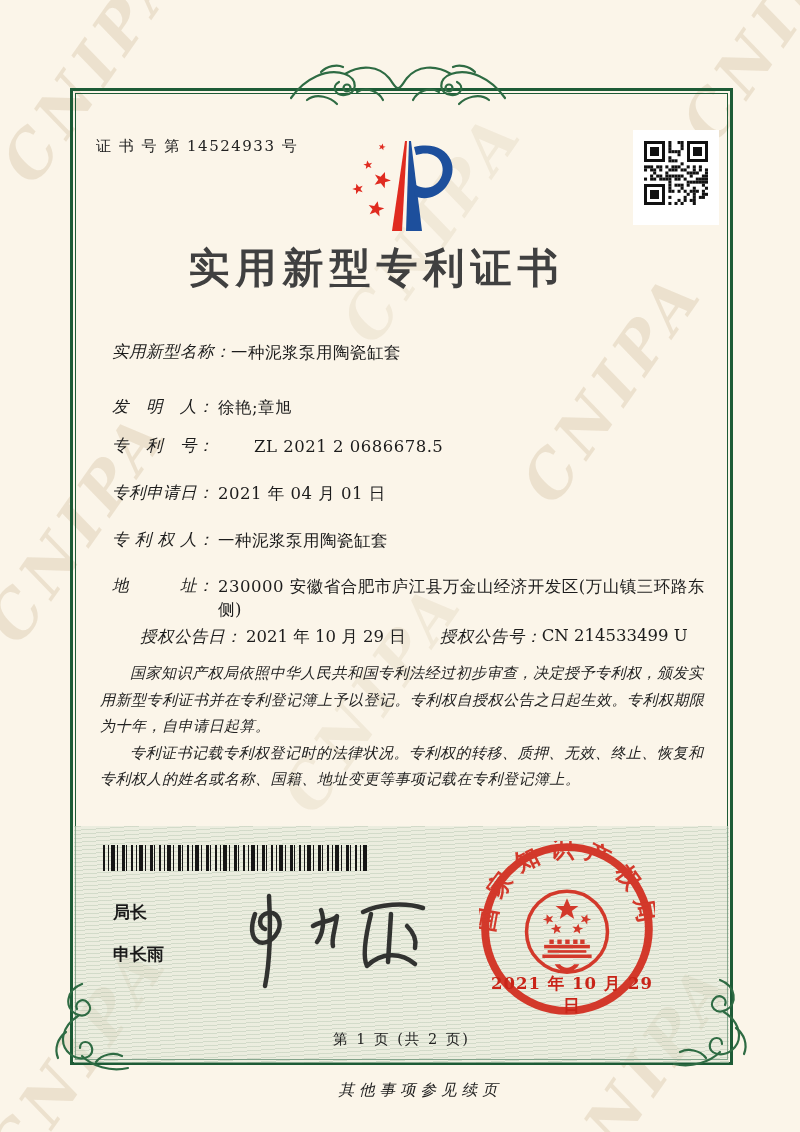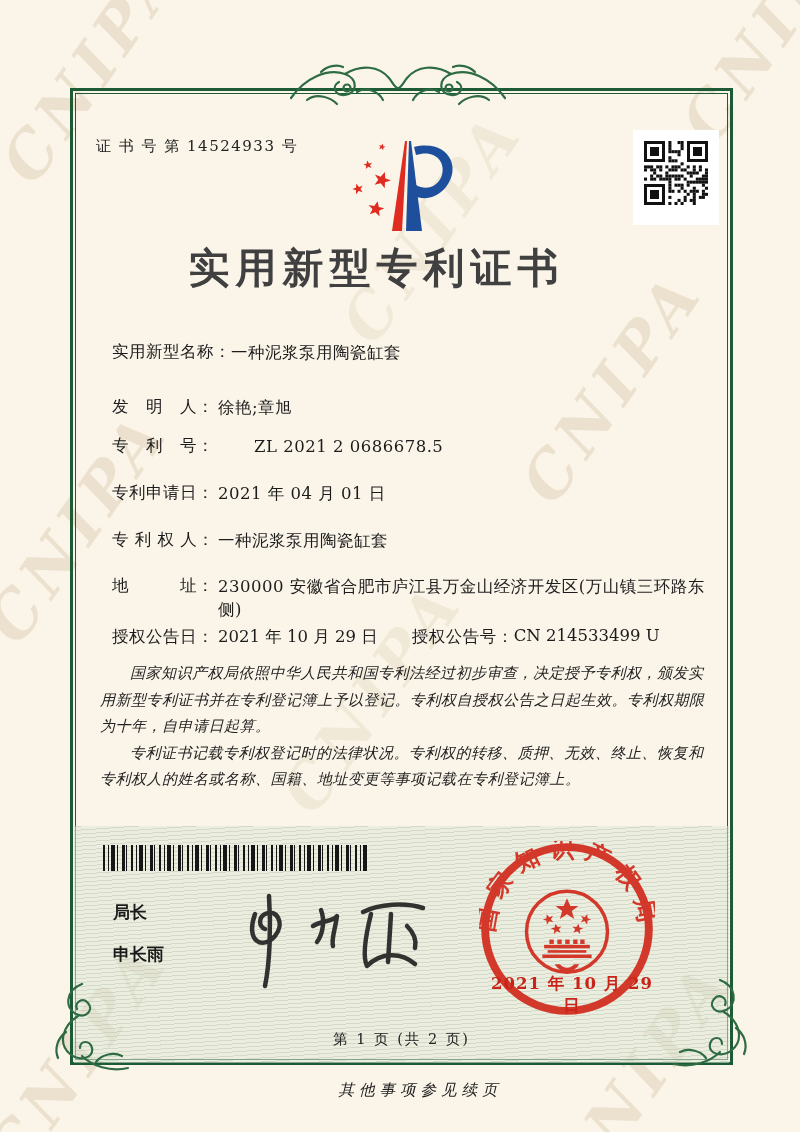--- a/index.html
+++ b/index.html
@@ -50,21 +50,21 @@
   .qr-patch { left:633px; top:130px; width:86px; height:95px; background:#fff; z-index:2; }
   .qr { left:644px; top:141px; width:64px; height:64px; z-index:3; }
 
   .title {
     left:70px; top:241px; width:613px; text-align:center; z-index:3;
     font-size:41px; font-weight:700; letter-spacing:6px; color:#404040;
   }
 
   .fields { left:112px; top:334px; width:600px; z-index:3; font-size:16.5px; }
   .frow { position:absolute; display:flex; left:0; }
-  .flabel { white-space:pre; min-width:106px; letter-spacing:0.5px; }
+  .flabel { white-space:pre; min-width:106px; letter-spacing:0.5px;font-style:italic; }
   .fvalue { max-width:505px; letter-spacing:0.5px; line-height:23px; }
   .r0{top:7px;} .r1{top:54px;margin-top:8px;} .r2{top:101px;gap:36px;} .r3{top:148px;} .r4{top:195px;} .r5{top:241px;} .r6{top:292px;}
   .grantrow { display:flex; gap:34px; }
 
   .legal {
     left:100px; top:660px; width:606px; z-index:3;
     font-size:15px; line-height:26.5px; font-style:italic; color:#222;
     letter-spacing:0.5px;
   }
   .legal p { text-indent:2em; }
@@ -326,21 +326,21 @@
   </div>
   <div class="frow r4">
     <span class="flabel">专 利 权 人：</span>
     <span class="fvalue">一种泥浆泵用陶瓷缸套</span>
   </div>
   <div class="frow r5">
     <span class="flabel">地　　　址：</span>
     <span class="fvalue" style="width:505px;">230000 安徽省合肥市庐江县万金山经济开发区(万山镇三环路东侧)</span>
   </div>
   <div class="frow r6 grantrow">
-    <span style="display:flex;">
+    <span style="display:flex;margin-left:28px;">
       <span class="flabel">授权公告日：</span>
       <span>2021 年 10 月 29 日</span>
     </span>
     <span style="display:flex;">
       <span class="flabel" style="min-width:0;">授权公告号：</span>
       <span>CN 214533499 U</span>
     </span>
   </div>
 </div>
 

